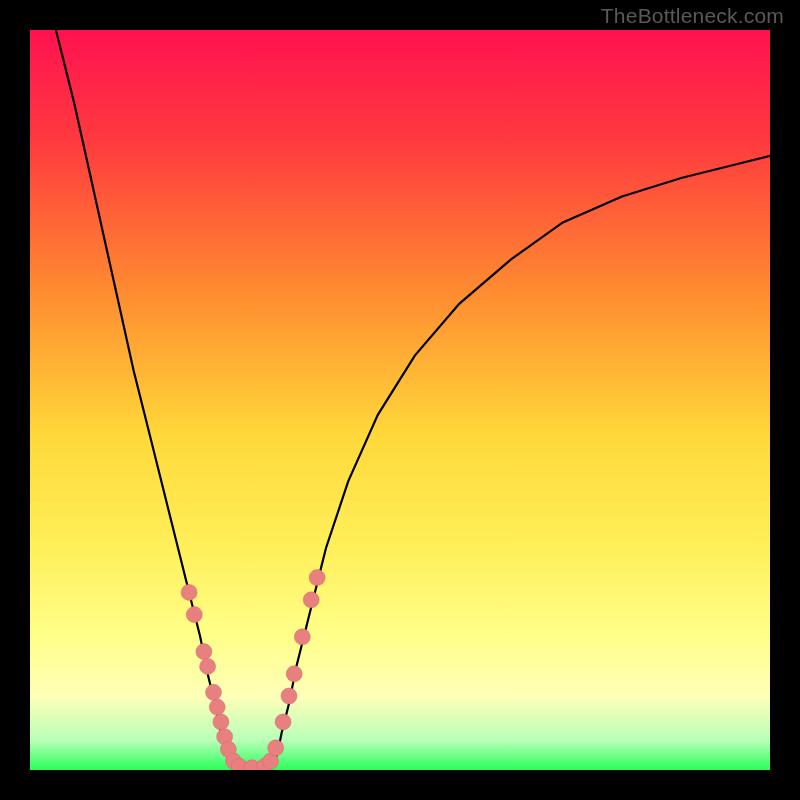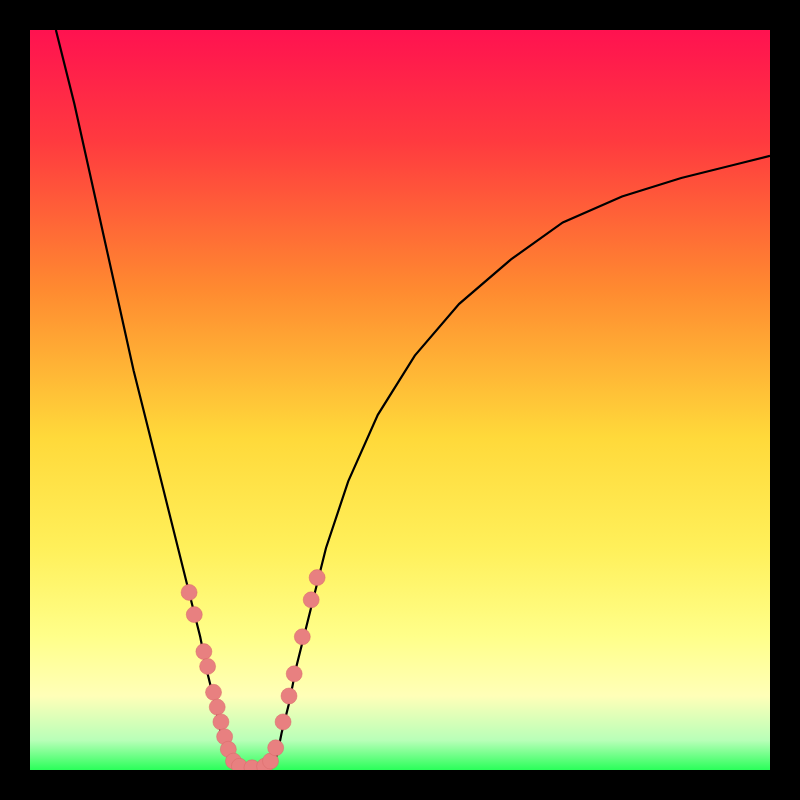--- a/index.html
+++ b/index.html
@@ -53,20 +53,21 @@
     .dot {
       fill: #e88080;
       stroke: #d86868;
       stroke-width: 0.5;
     }
   </style>
 </head>
 <body>
 
 <div class="outer-frame">
+  <div class="attribution">TheBottleneck.com</div>
   <div class="plot-area">
     <svg class="gradient-bg" viewBox="0 0 740 740" preserveAspectRatio="none">
       <defs>
         <linearGradient id="bg-grad" x1="0" y1="0" x2="0" y2="1">
             <stop offset="0%" stop-color="#ff1250"></stop>
             <stop offset="15%" stop-color="#ff3a3f"></stop>
             <stop offset="35%" stop-color="#ff8a30"></stop>
             <stop offset="55.00000000000001%" stop-color="#ffd93a"></stop>
             <stop offset="70%" stop-color="#fff05a"></stop>
             <stop offset="82%" stop-color="#ffff8a"></stop>

